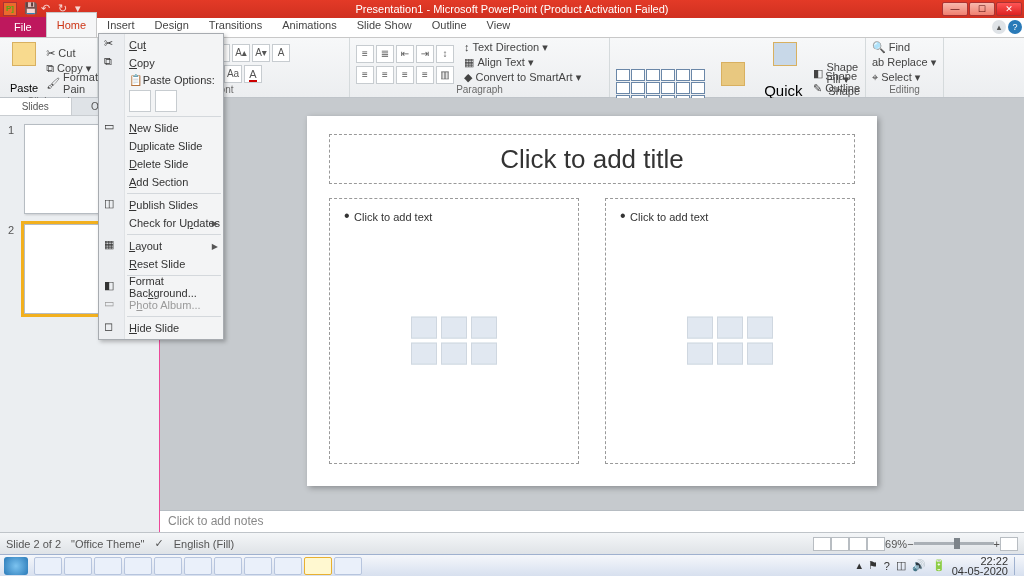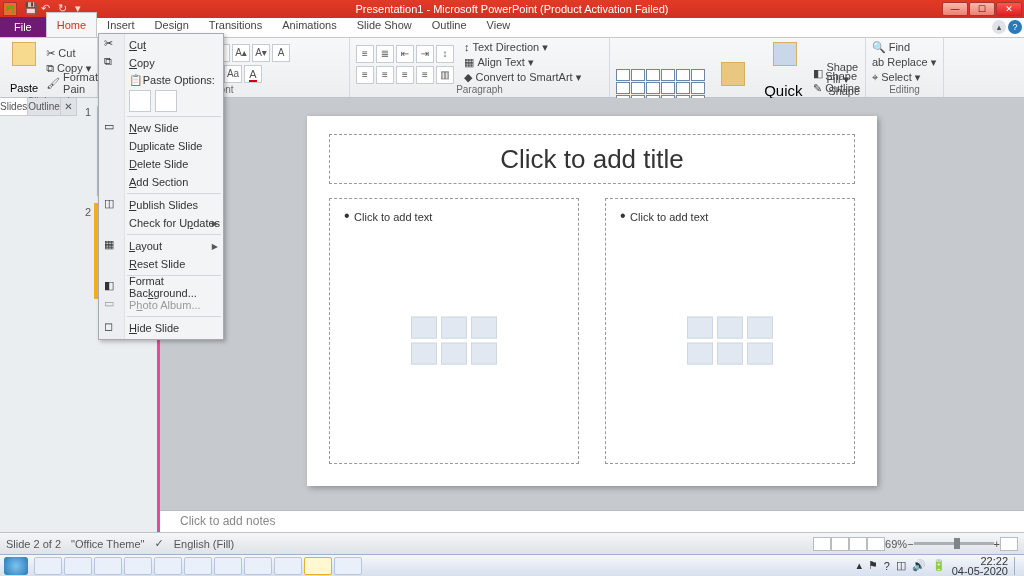--- a/index.html
+++ b/index.html
@@ -10,21 +10,21 @@
 .titlebar .icon { width: 14px; height: 14px; margin: 0 3px; background: #ec6a2d; border: 1px solid #a33; display: inline-block; font-size: 8px; text-align: center; line-height: 12px; color: #5a1; font-weight: bold; }
 .titlebar .qat { display: flex; align-items: center; gap: 3px; margin-left: 4px; }
 .titlebar .qat span { width: 14px; height: 14px; opacity: .8; }
 .titlebar .title { position: absolute; left: 50%; transform: translateX(-50%); }
 .titlebar .wincontrols { position: absolute; right: 2px; display: flex; gap: 1px; }
 .titlebar .wincontrols .btn { width: 26px; height: 14px; background: linear-gradient(#f7b9ad,#f08070); border: 1px solid #a33; border-radius: 2px; text-align: center; font-size: 9px; line-height: 12px; color: #4a0000; }
 .titlebar .wincontrols .close { background: linear-gradient(#f55,#d22); color: #fff; }
 
 
 .ribbontabs { height: 20px; background: #fff; display: flex; align-items: flex-end; border-bottom: 1px solid #c8c8c8; padding-left: 0; position: relative; }
-.ribbontabs .file { background: #701a75; color: #fff; padding: 2px 14px; height: 20px; display: flex; align-items: center; }
+.ribbontabs .file { background: #be185d; color: #fff; padding: 2px 14px; height: 20px; display: flex; align-items: center; }
 .ribbontabs .tab { padding: 12px 10px; height: 20px; display: flex; align-items: center; color: #444; }
 .ribbontabs .tab.active { background: #f5f6f7; border: 1px solid #c8c8c8; border-bottom: none; color: #cd3516; }
 .ribbontabs .help { position: absolute; right: 2px; top: 2px; display: flex; gap: 2px; }
 .ribbontabs .help span { width: 14px; height: 14px; border-radius: 50%; background: #2a7ab8; color: #fff; text-align: center; font-size: 9px; line-height: 14px; }
 
 
 .ribbon { height: 60px; background: linear-gradient(#f7f8f9,#eceef0); border-bottom: 1px solid #bfc4c9; display: flex; }
 .ribbon .group { border-right: 1px solid #d5dadc; padding: 2px 6px; display: flex; flex-direction: column; justify-content: space-between; position: relative; }
 .ribbon .group .label { text-align: center; font-size: 10px; color: #6a6a6a; }
 .ribbon .group .content { flex: 1; display: flex; align-items: center; gap: 4px; }
@@ -44,42 +44,42 @@
 .ctxmenu .item .micon { position: absolute; left: 5px; width: 16px; height: 16px; }
 .ctxmenu .item.disabled { color: #9a9a9a; }
 .ctxmenu .item .arrow { position: absolute; right: 5px; font-size: 8px; color: #555; }
 .ctxmenu .sep { height: 1px; background: #d4d8dc; margin: 2px 2px 2px 28px; position: relative; }
 .ctxmenu .sectionlabel { padding-left: 30px; font-size: 11px; color: #333; height: 16px; display: flex; align-items: center; position: relative; }
 .ctxmenu .pasteicons { display: flex; gap: 4px; padding-left: 30px; margin: 2px 0 4px; position: relative; }
 .ctxmenu .pasteicons span { width: 22px; height: 22px; background: #fff; border: 1px solid #c7ccd0; }
 
 
 .workspace { position: absolute; left: 0; top: 98px; right: 0; bottom: 44px; display: flex; }
-.leftpane { width: 160px; background: #ebeef1; border-right: 3px solid #ec4899; display: flex; flex-direction: row; }
+.leftpane { width: 160px; background: #ebeef1; border-right: 1px solid #ec4899; display: flex; flex-direction: column; }
 .panetabs { height: 18px; display: flex; border-bottom: 1px solid #c9cdd1; }
 .panetabs .ptab { flex: 1; text-align: center; font-size: 10px; line-height: 18px; background: #dfe3e7; border-right: 1px solid #c9cdd1; color: #555; }
 .panetabs .ptab.active { background: #fff; }
 .thumbs { flex: 1; padding: 8px; overflow: auto; }
 .thumb { margin-bottom: 10px; display: flex; gap: 6px; }
 .thumb .num { font-size: 11px; color: #555; width: 10px; }
 .thumb .tbox { width: 128px; height: 90px; background: #fff; border: 1px solid #b6bcc2; box-shadow: 1px 1px 2px rgba(0,0,0,.15); }
 .thumb.selected .tbox { outline: 3px solid #f2b01e; }
 
 .editarea { flex: 1; background: #c6cace; position: relative; display: flex; flex-direction: column; }
 .slidewrap { flex: 1; display: flex; align-items: flex-start; justify-content: center; padding-top: 18px; }
 .slide { width: 570px; height: 370px; background: #fff; box-shadow: 2px 2px 6px rgba(0,0,0,.3); position: relative; }
 .slide .titleph { position: absolute; left: 22px; right: 22px; top: 18px; height: 50px; border: 1px dashed #999; display: flex; align-items: center; justify-content: center; font-size: 26px; color: #333; }
 .slide .contentph { position: absolute; top: 82px; bottom: 22px; width: 250px; border: 1px dashed #999; padding: 8px 14px; }
 .slide .contentph.left { left: 22px; }
 .slide .contentph.right { right: 22px; }
 .slide .contentph .bullet { font-size: 16px; color: #333; }
 .slide .contentph .phicons { position: absolute; left: 50%; top: 50%; transform: translate(-50%,-30%); display: grid; grid-template-columns: repeat(3,26px); gap: 4px; opacity: .55; }
 .slide .contentph .phicons span { width: 26px; height: 22px; background: #c9d7e6; border: 1px solid #a9b8c7; }
 
-.notespane { height: 22px; background: #fff; border-top: 1px solid #b6bcc2; padding: 3px 20px; font-size: 12px; color: #888; }
+.notespane { height: 22px; background: #fff; border-top: 1px solid #b6bcc2; padding: 3px 8px; font-size: 12px; color: #888; }
 
 
 .statusbar { position: absolute; left: 0; right: 0; bottom: 22px; height: 22px; background: linear-gradient(#f4f6f8,#dfe3e7); border-top: 1px solid #bfc4c9; display: flex; align-items: center; font-size: 10px; color: #555; padding: 0 6px; gap: 10px; }
 .statusbar .right { position: absolute; right: 6px; display: flex; align-items: center; }
 .statusbar .viewbtn { width: 18px; height: 14px; border: 1px solid #b8bdc2; background: #fff; }
 .statusbar .zoomslider { width: 80px; height: 3px; background: #aab0b6; position: relative; }
 .statusbar .zoomslider .thumb { position: absolute; left: 50%; top: -4px; width: 6px; height: 11px; background: #7d848a; }
 
 
 .taskbar { position: absolute; left: 0; right: 0; bottom: 0; height: 22px; background: linear-gradient(#f5f7fb,#d7e0ef); border-top: 1px solid #9fb1cf; display: flex; align-items: center; padding: 0 4px; }

